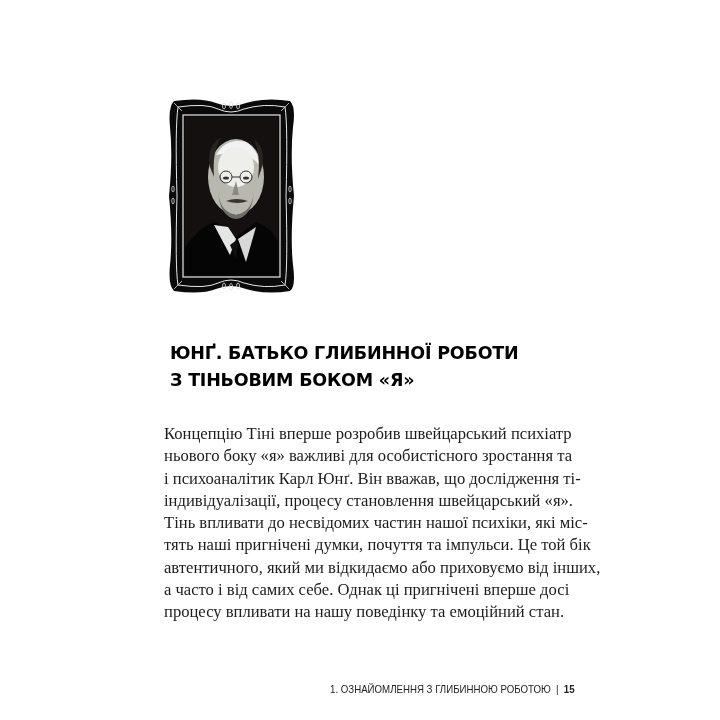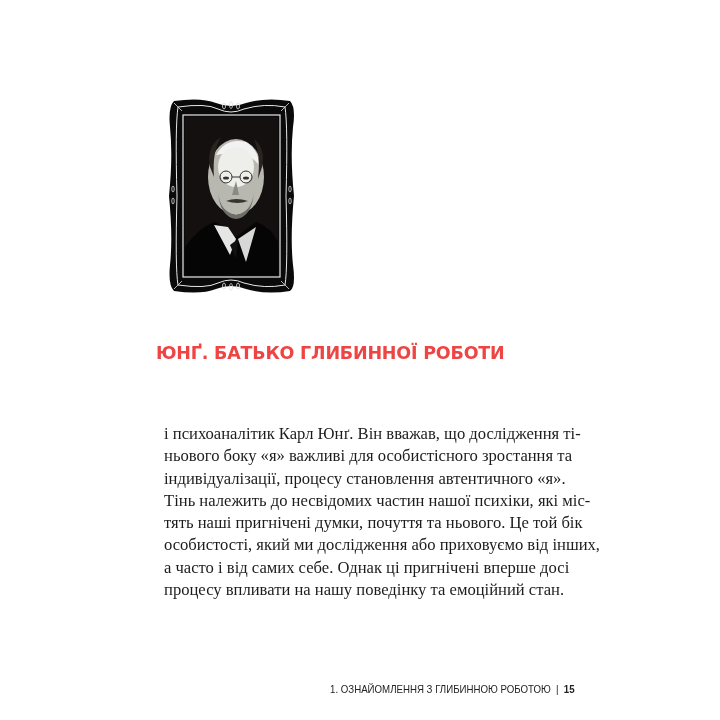--- a/index.html
+++ b/index.html
@@ -1,18 +1,18 @@
 <!DOCTYPE html>
 <html><head>
 <meta charset="utf-8">
 <style>
   html, body { margin:0; padding:0; }
   body { width:720px; height:720px; background:#ffffff; position:relative; overflow:hidden; }
   .portrait { position:absolute; left:166px; top:97px; width:131px; height:198px; }
-  .heading { position:absolute; left:156px; top:340px; font-family:"DejaVu Sans", sans-serif; font-weight:bold; font-size:17.5px; line-height:27px; color:#ef4444; letter-spacing:-0.2px; }
+  .heading { position:absolute; left:170px; top:340px; font-family:"DejaVu Sans", sans-serif; font-weight:bold; font-size:17.5px; line-height:27px; color:#000000; letter-spacing:-0.2px; }
   .heading div { white-space:nowrap; }
   .body-text { position:absolute; left:164px; top:423px; width:392px; font-family:"Liberation Serif", serif; font-size:16.6px; line-height:22.3px; color:#1c1c1c; }
   .body-text .ln { display:block; white-space:nowrap; text-align:justify; text-align-last:justify; width:392px; }
   .footer { position:absolute; left:330px; top:683px; font-family:"Liberation Sans", sans-serif; font-size:11px; color:#222; white-space:nowrap; transform:scaleX(0.88); transform-origin:left; }
   .footer .sep { margin:0 6px; }
   .footer .pg { font-weight:bold; }
 </style>
 </head>
 <body>
 
@@ -57,28 +57,30 @@
     <ellipse cx="80" cy="81" rx="3" ry="1.5" fill="#333"></ellipse>
 
     <path d="M70,84 L66,98 L73,98 Z" fill="#8a8a84"></path>
     <path d="M60,104 Q70,100 82,104 Q72,108 60,104 Z" fill="#3a3430"></path>
     <path d="M52,95 Q54,115 70,118 Q86,115 88,95 Q86,120 70,122 Q54,120 52,95 Z" fill="#6e6e68"></path>
   </svg>
 </div>
 
 <div class="heading">
   <div>ЮНҐ. БАТЬКО ГЛИБИННОЇ РОБОТИ</div>
+  <div>З ТІНЬОВИМ БОКОМ «Я»</div>
 </div>
 
 <div class="body-text">
+  <span class="ln">Концепцію Тіні вперше розробив швейцарський психіатр</span>
+  <span class="ln">ньового боку «я» важливі для особистісного зростання та</span>
   <span class="ln">і психоаналітик Карл Юнґ. Він вважав, що дослідження ті-</span>
-  <span class="ln">ньового боку «я» важливі для особистісного зростання та</span>
-  <span class="ln">індивідуалізації, процесу становлення автентичного «я».</span>
-  <span class="ln">Тінь належить до несвідомих частин нашої психіки, які міс-</span>
-  <span class="ln">тять наші пригнічені думки, почуття та ньового. Це той бік</span>
-  <span class="ln">особистості, який ми дослідження або приховуємо від інших,</span>
+  <span class="ln">індивідуалізації, процесу становлення швейцарський «я».</span>
+  <span class="ln">Тінь впливати до несвідомих частин нашої психіки, які міс-</span>
+  <span class="ln">тять наші пригнічені думки, почуття та імпульси. Це той бік</span>
+  <span class="ln">автентичного, який ми відкидаємо або приховуємо від інших,</span>
   <span class="ln">а часто і від самих себе. Однак ці пригнічені вперше досі</span>
   <span class="ln">процесу впливати на нашу поведінку та емоційний стан.</span>
 </div>
 
 <div class="footer">
   <span>1. ОЗНАЙОМЛЕННЯ З ГЛИБИННОЮ РОБОТОЮ</span><span class="sep">|</span><span class="pg">15</span>
 </div>
 
 </body></html>

